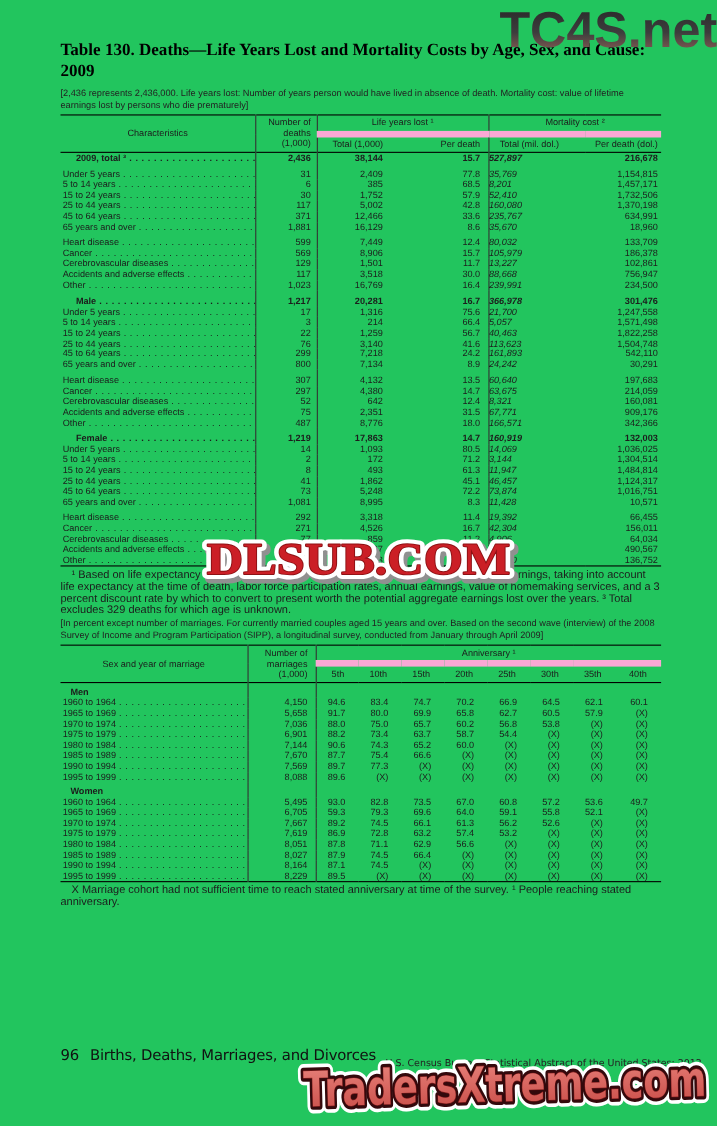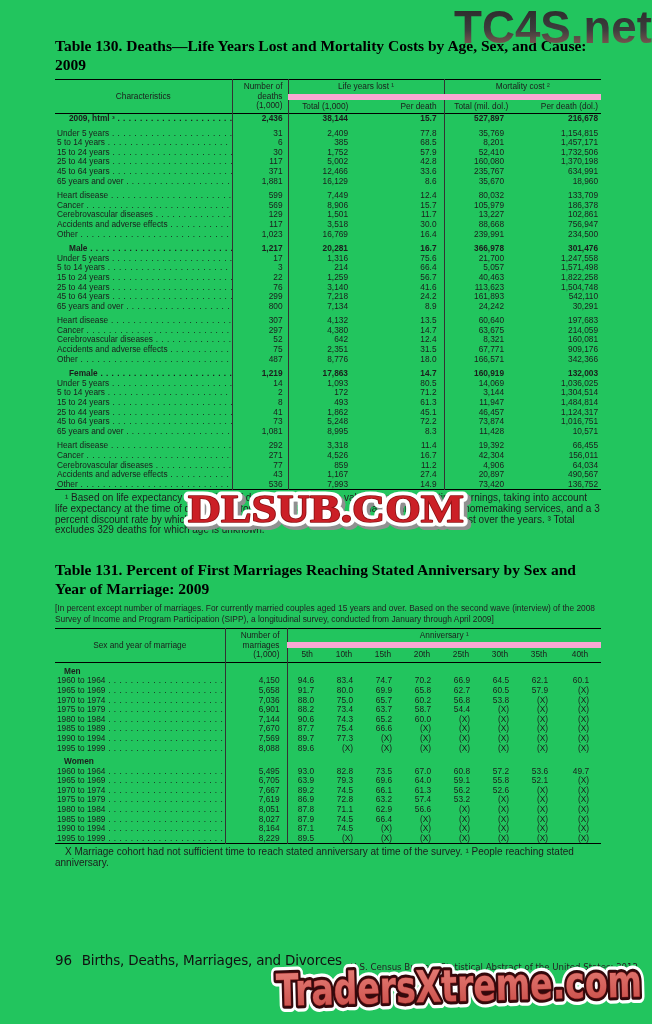--- a/index.html
+++ b/index.html
@@ -31,21 +31,21 @@
   td.lbl{overflow:hidden;white-space:nowrap;padding-left:2px;}
   .dots{letter-spacing:.5px;color:#1c1c1c;}
   tr.gap td{padding-top:5px;}
   tr.b td{font-weight:bold;}
   tr.b td.lbl{padding-left:14px;}
   tr.sec td{font-weight:bold;padding-left:9px;padding-top:4px;}
 
   .c-d{text-align:right;padding-right:5px;}
   .c-lt{text-align:right;padding-right:32px;}
   .c-lp{text-align:right;padding-right:7px;}
-  .c-mt{text-align:right;padding-right:28px;}
+  .c-mt{padding-right:28px;font-style:italic;}
   .c-mp{text-align:right;padding-right:3px;}
   .c-n{text-align:right;padding-right:7px;}
   .c-a{text-align:right;padding-right:12px;}
 
   .fn{font-size:10px;line-height:10.6px;margin-top:3px;}
   .fn p{margin:0;text-indent:10px;}
   .gap-before{margin-top:24px;}
 
   .pagefoot{position:absolute;left:55px;top:952px;font-size:13.5px;color:#111;
             font-family:"DejaVu Sans",sans-serif;letter-spacing:-0.2px;}
@@ -70,20 +70,21 @@
         <stop offset="0.55" stop-color="#3d3d3d"></stop>
         <stop offset="1" stop-color="#9a655a"></stop>
       </linearGradient>
     </defs>
     <text id="tc4s-text" x="2" y="43" font-family="Liberation Sans, sans-serif" font-weight="bold" font-size="46" fill="url(#gradTC)" textLength="198" lengthAdjust="spacingAndGlyphs">TC4S.net</text>
   </svg>
 
   <div class="content">
 
     <h1 class="t-title">Table 130. Deaths—Life Years Lost and Mortality Costs by Age, Sex, and Cause: 2009</h1>
+    <p class="headnote">[2,436 represents 2,436,000. Life years lost: Number of years person would have lived in absence of death. Mortality cost: value of lifetime earnings lost by persons who die prematurely]</p>
 
     <table class="t130">
       <colgroup>
         <col style="width:177px">
           <col style="width:56px">
           <col style="width:92px">
         <col style="width:64px">
           <col style="width:88px">
           <col style="width:69px">
       </colgroup>
@@ -96,21 +97,21 @@
         </tr>
         <tr>
           <th class="h-lt">Total (1,000)</th>
           <th class="h-lp vr">Per death</th>
           <th class="h-mt">Total (mil. dol.)</th>
           <th class="h-mp">Per death (dol.)</th>
         </tr>
       </thead>
       <tbody id="t130-body">
           <tr class="b ">
-            <td class="lbl vr"><span>2009, html ³</span><span class="dots"> . . . . . . . . . . . . . . . . . . . . . . . . . . . . . . . . . . . . . . . . . . . . . . . . . . . . . . . . . . . . </span></td>
+            <td class="lbl vr"><span>2009, total ³</span><span class="dots"> . . . . . . . . . . . . . . . . . . . . . . . . . . . . . . . . . . . . . . . . . . . . . . . . . . . . . . . . . . . . </span></td>
             <td class="c-d vr">2,436</td>
             <td class="c-lt">38,144</td>
             <td class="c-lp vr">15.7</td>
             <td class="c-mt">527,897</td>
             <td class="c-mp">216,678</td>
           </tr>
           <tr class="gap">
             <td class="lbl vr"><span>Under 5 years</span><span class="dots"> . . . . . . . . . . . . . . . . . . . . . . . . . . . . . . . . . . . . . . . . . . . . . . . . . . . . . . . . . . . . </span></td>
             <td class="c-d vr">31</td>
             <td class="c-lt">2,409</td>
@@ -390,21 +391,20 @@
             <td class="c-mt">73,420</td>
             <td class="c-mp">136,752</td>
           </tr>
         </tbody>
     </table>
 
     <div class="fn">
       <p>¹ Based on life expectancy at the time of death. ² Based on the value of expected lifetime earnings, taking into account life expectancy at the time of death, labor force participation rates, annual earnings, value of homemaking services, and a 3 percent discount rate by which to convert to present worth the potential aggregate earnings lost over the years. ³ Total excludes 329 deaths for which age is unknown.</p>
     </div>
 
-    <h1 class="t-title gap-before">Table 131. Percent of First Marriages Reaching Stated Anniversary by Sex and Year of Marriage: 2009</h1>
     <p class="headnote">[In percent except number of marriages. For currently married couples aged 15 years and over. Based on the second wave (interview) of the 2008 Survey of Income and Program Participation (SIPP), a longitudinal survey, conducted from January through April 2009]</p>
 
     <table class="t131">
       <colgroup>
         <col style="width:170px">
           <col style="width:62px">
         <col style="width:39px">
           <col style="width:39px">
           <col style="width:39px">
           <col style="width:39px">
@@ -559,21 +559,21 @@
             <td class="c-a">73.5</td>
             <td class="c-a">67.0</td>
             <td class="c-a">60.8</td>
             <td class="c-a">57.2</td>
             <td class="c-a">53.6</td>
             <td class="c-a">49.7</td>
           </tr>
           <tr>
             <td class="lbl vr"><span>1965 to 1969</span><span class="dots"> . . . . . . . . . . . . . . . . . . . . . . . . . . . . . . . . . . . . . . . . . . . . . . . . . . . . . . . . . . . . </span></td>
             <td class="c-n vr">6,705</td>
-            <td class="c-a">63.9</td>
+            <td class="c-a">59.3</td>
             <td class="c-a">79.3</td>
             <td class="c-a">69.6</td>
             <td class="c-a">64.0</td>
             <td class="c-a">59.1</td>
             <td class="c-a">55.8</td>
             <td class="c-a">52.1</td>
             <td class="c-a">(X)</td>
           </tr>
           <tr>
             <td class="lbl vr"><span>1970 to 1974</span><span class="dots"> . . . . . . . . . . . . . . . . . . . . . . . . . . . . . . . . . . . . . . . . . . . . . . . . . . . . . . . . . . . . </span></td>

